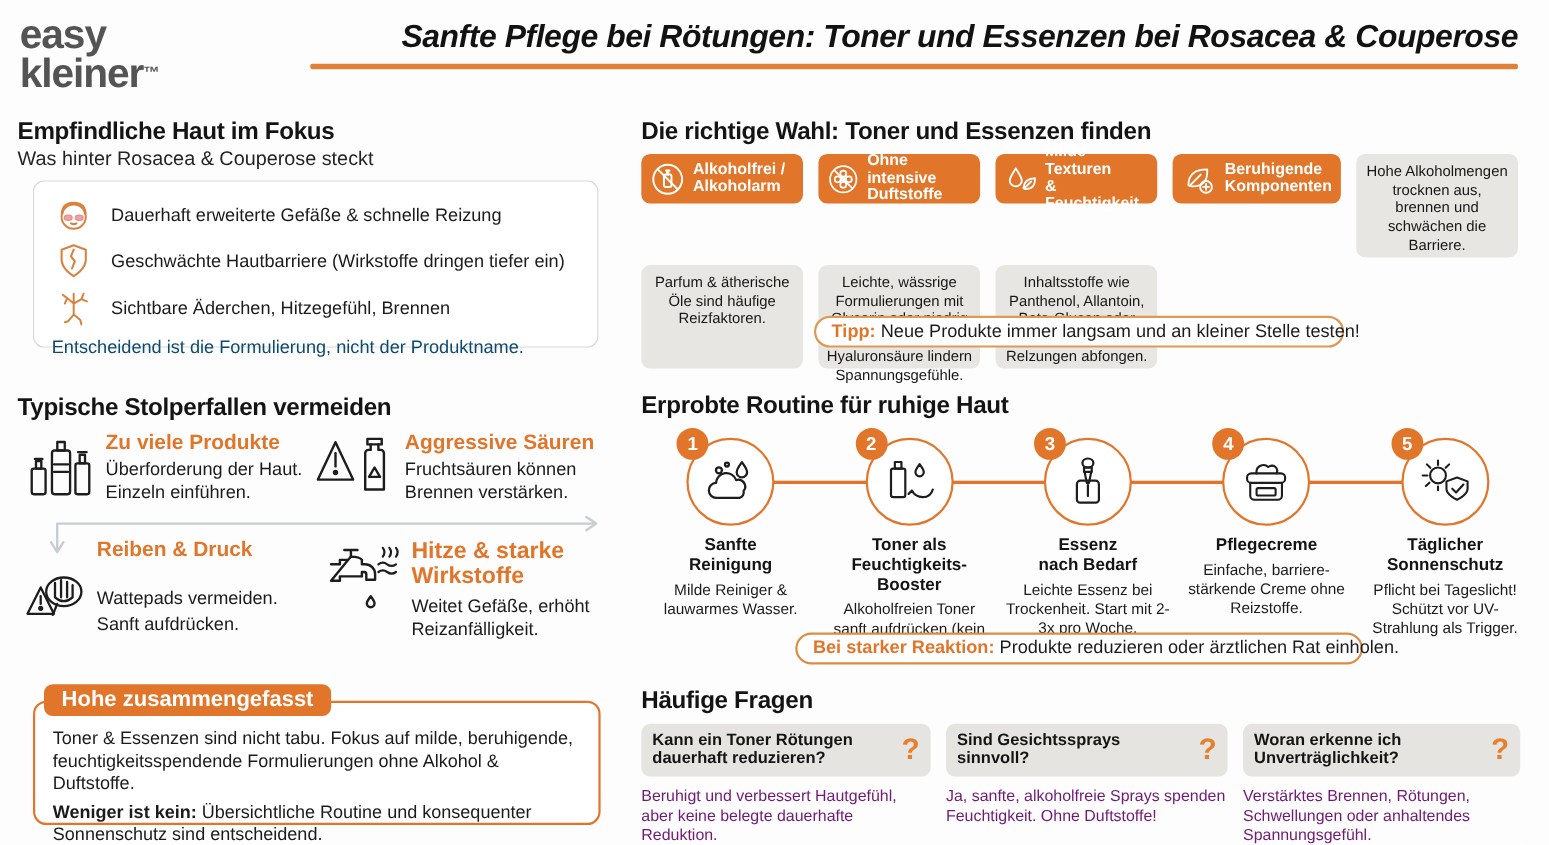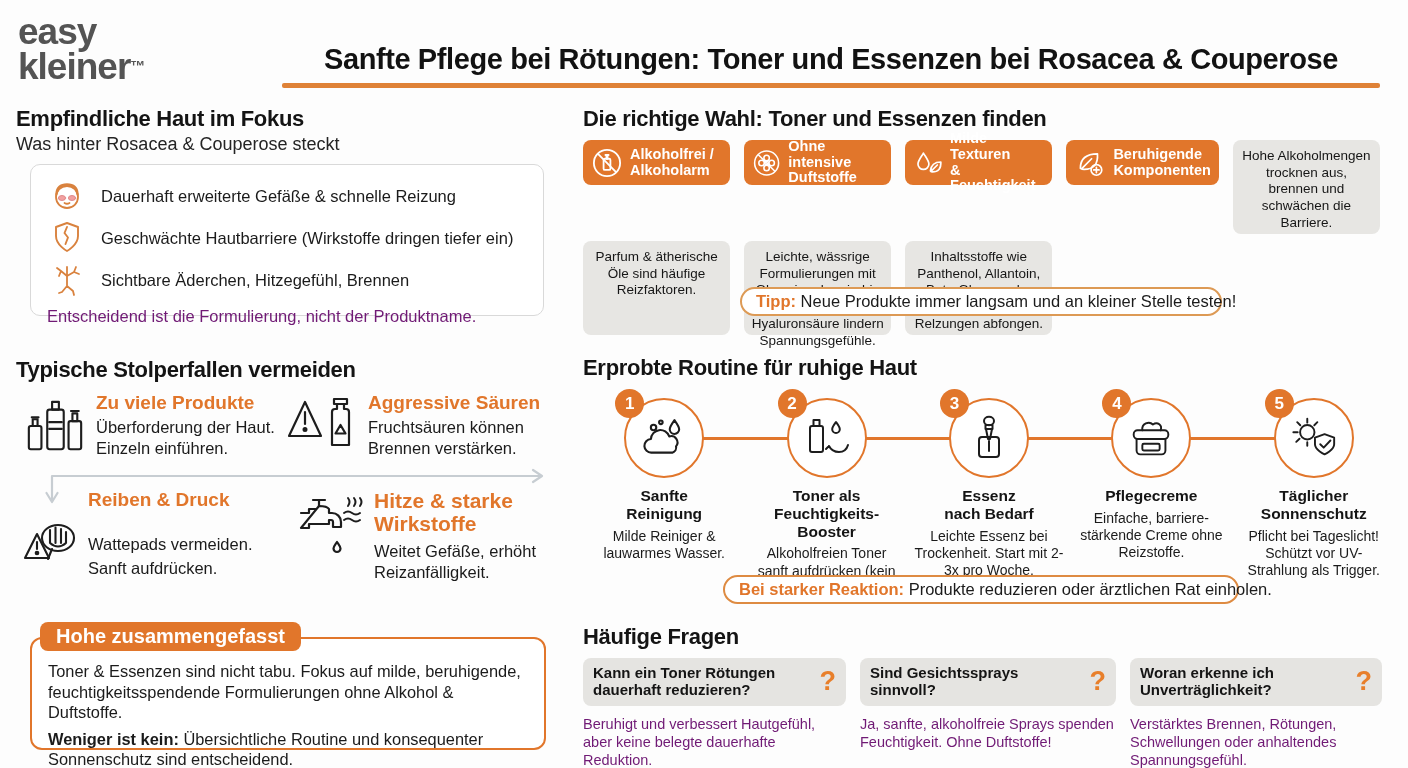--- a/index.html
+++ b/index.html
@@ -3,33 +3,33 @@
 <meta charset="utf-8">
 <style>
   html,body{margin:0;padding:0;background:#ffffff;}
   body{font-family:"Liberation Sans", sans-serif;color:#1b1b1b;}
   .page{position:relative;width:1408px;height:768px;background:#fdfdfd;overflow:hidden;}
   .pre{white-space:pre-line;}
 
   
   .logo{position:absolute;left:18px;top:14px;font-size:37px;font-weight:bold;color:#545454;line-height:.95;letter-spacing:-1px;}
   .logo .tm{font-size:15px;vertical-align:8px;letter-spacing:0;}
-  .title-wrap{position:absolute;left:282px;top:43px;width:1098px;text-align:center;}
+  .title-wrap{position:absolute;left:282px;top:18px;width:1098px;text-align:right;font-style:italic;}
   .page-title{font-size:29px;font-weight:bold;color:#121212;letter-spacing:-.4px;}
   .title-underline{height:5px;background:#df8237;border-radius:2px;margin-top:7px;}
 
   
   .sec-h{position:absolute;font-size:22px;font-weight:bold;color:#141414;letter-spacing:-.3px;}
 
   
   .focus-sub{position:absolute;left:16px;top:134px;font-size:18px;color:#242424;}
   .focus-box{position:absolute;left:30px;top:164px;width:514px;height:152px;background:#fff;border:1.5px solid #d9d9d9;border-radius:10px;padding:10px 16px 8px 16px;box-sizing:border-box;}
   .focus-row{display:flex;align-items:center;gap:14px;height:42px;}
   .focus-row .txt{font-size:16.5px;color:#1b1b1b;}
-  .focus-note{font-size:16.5px;margin-top:6px;color:#701a75;}
+  .focus-note{font-size:16.5px;margin-top:6px;color:#0c4a6e;}
 
   
   .cards{position:absolute;left:583px;top:140px;width:797px;display:grid;grid-template-columns:repeat(5,1fr);column-gap:14px;row-gap:7px;}
   .card-h{background:#e1762b;border-radius:8px;height:45px;display:flex;align-items:center;gap:7px;padding:0 8px;color:#fff;font-weight:bold;font-size:14.5px;line-height:1.08;}
   .card-b{background:#e7e6e3;border-radius:8px;height:94px;padding:8px 7px;box-sizing:border-box;font-size:13.5px;line-height:1.24;text-align:center;color:#161616;}
   .pill{position:absolute;background:#fff;border:2px solid #dd9a55;border-radius:15px;padding:3px 14px;font-size:16.5px;white-space:nowrap;box-sizing:border-box;text-align:center;}
   .pill .lead{color:#e1762b;font-weight:bold;}
   .tip-box{left:740px;top:287px;width:482px;}
   .warn-box{left:723px;top:575px;width:516px;border-color:#de8b42;}
 

